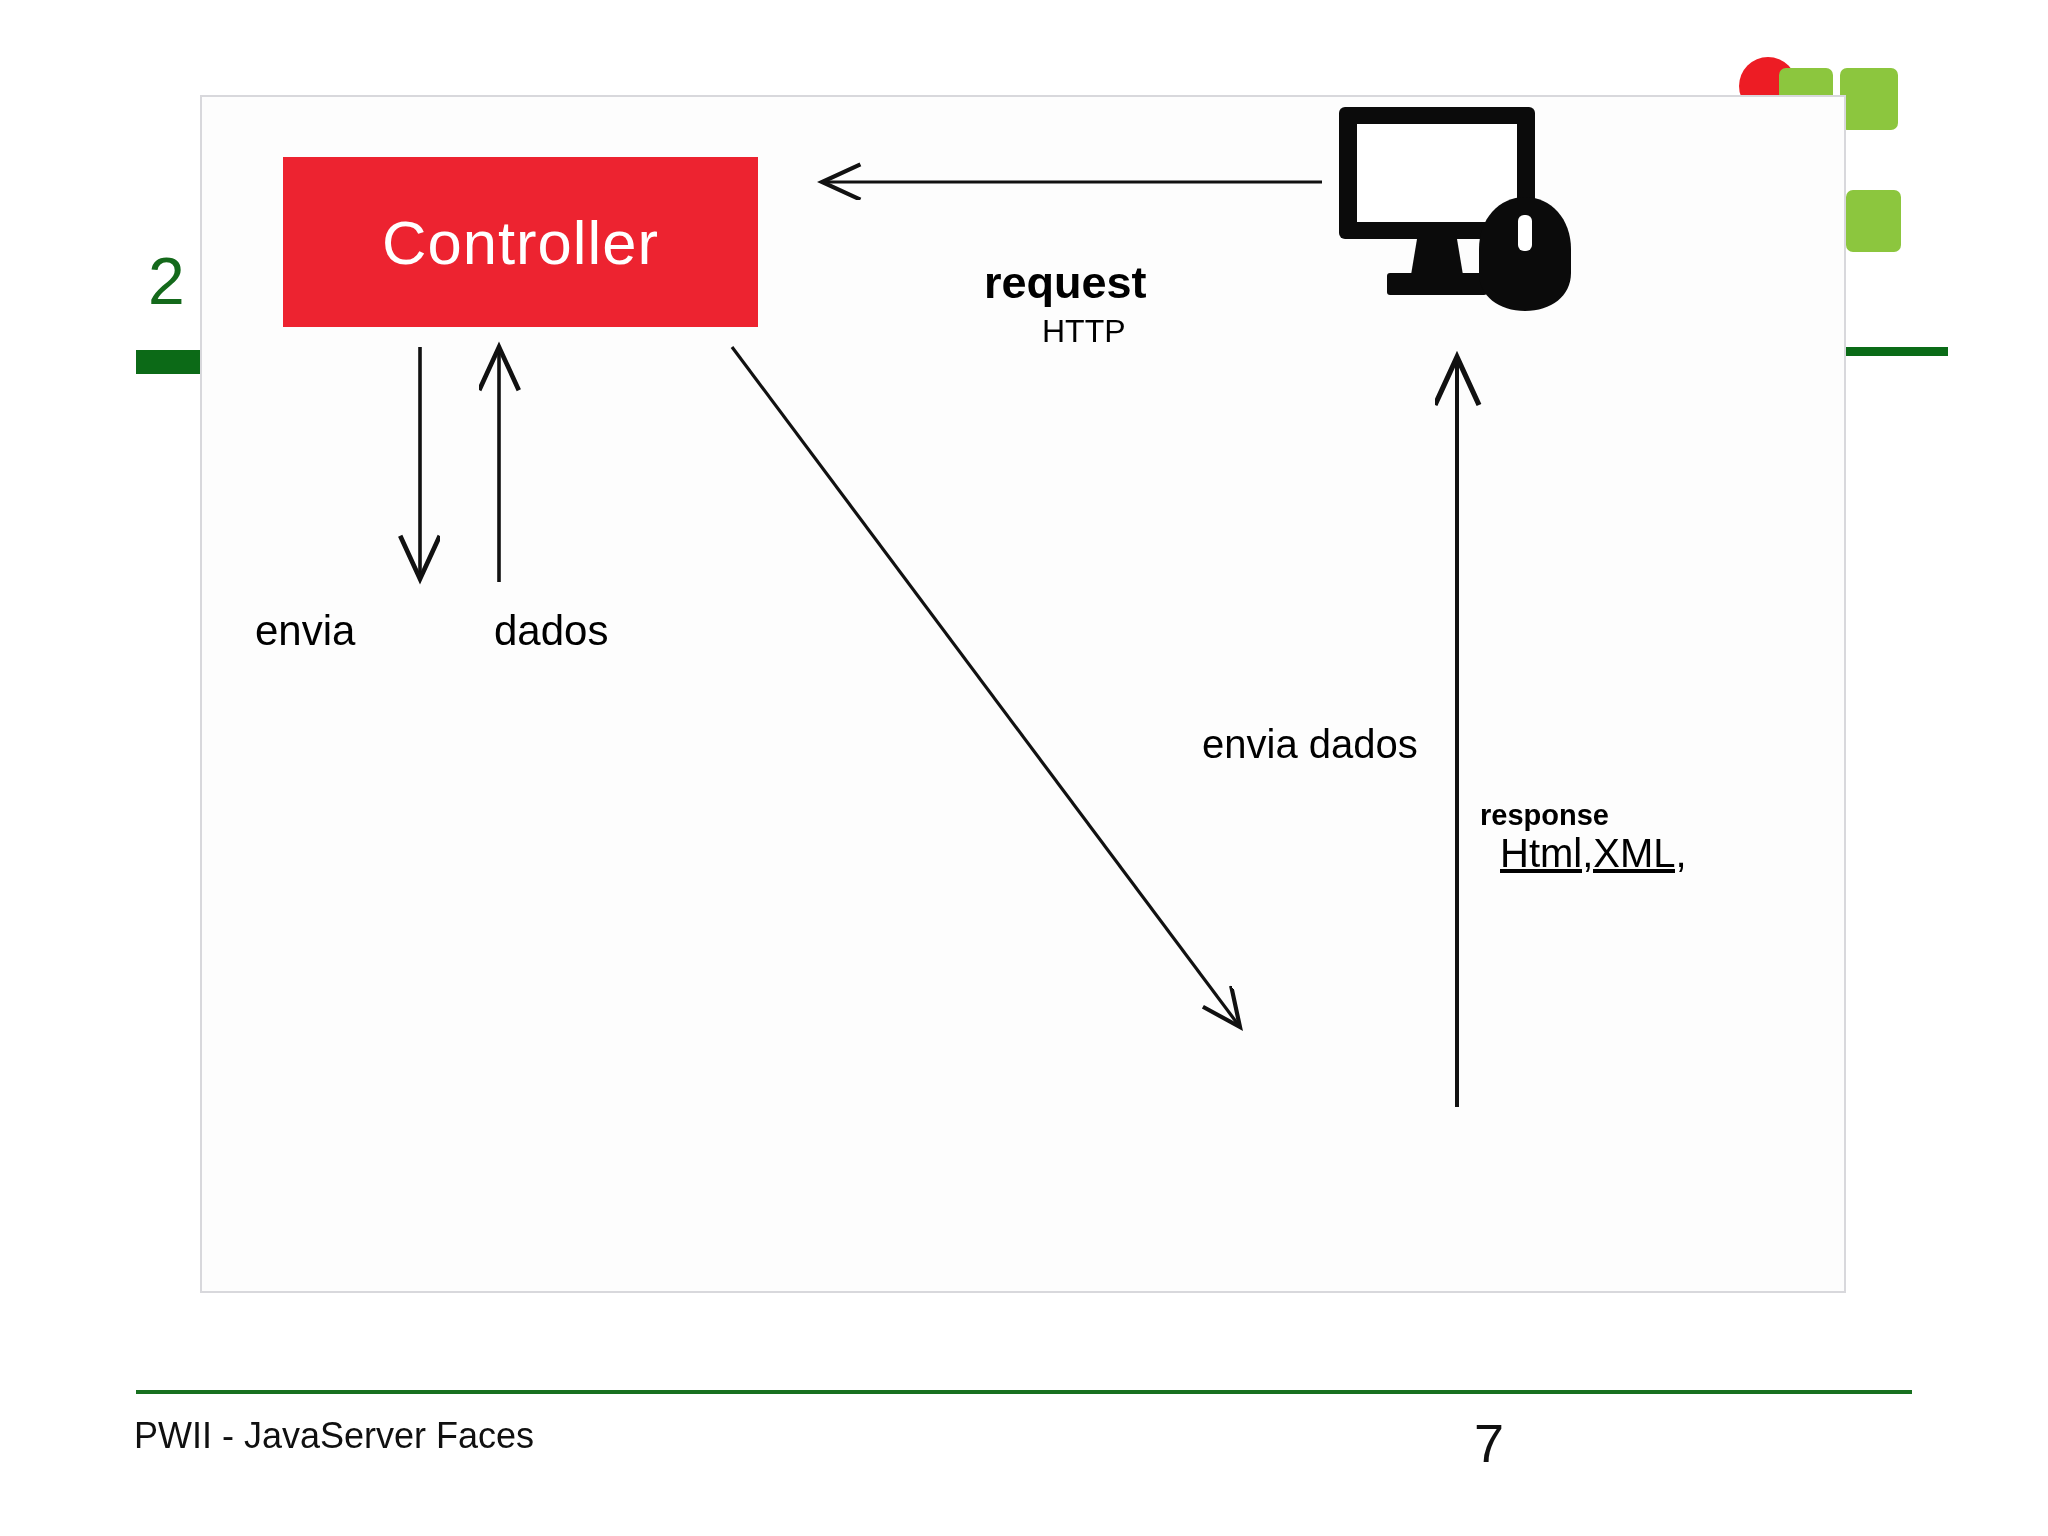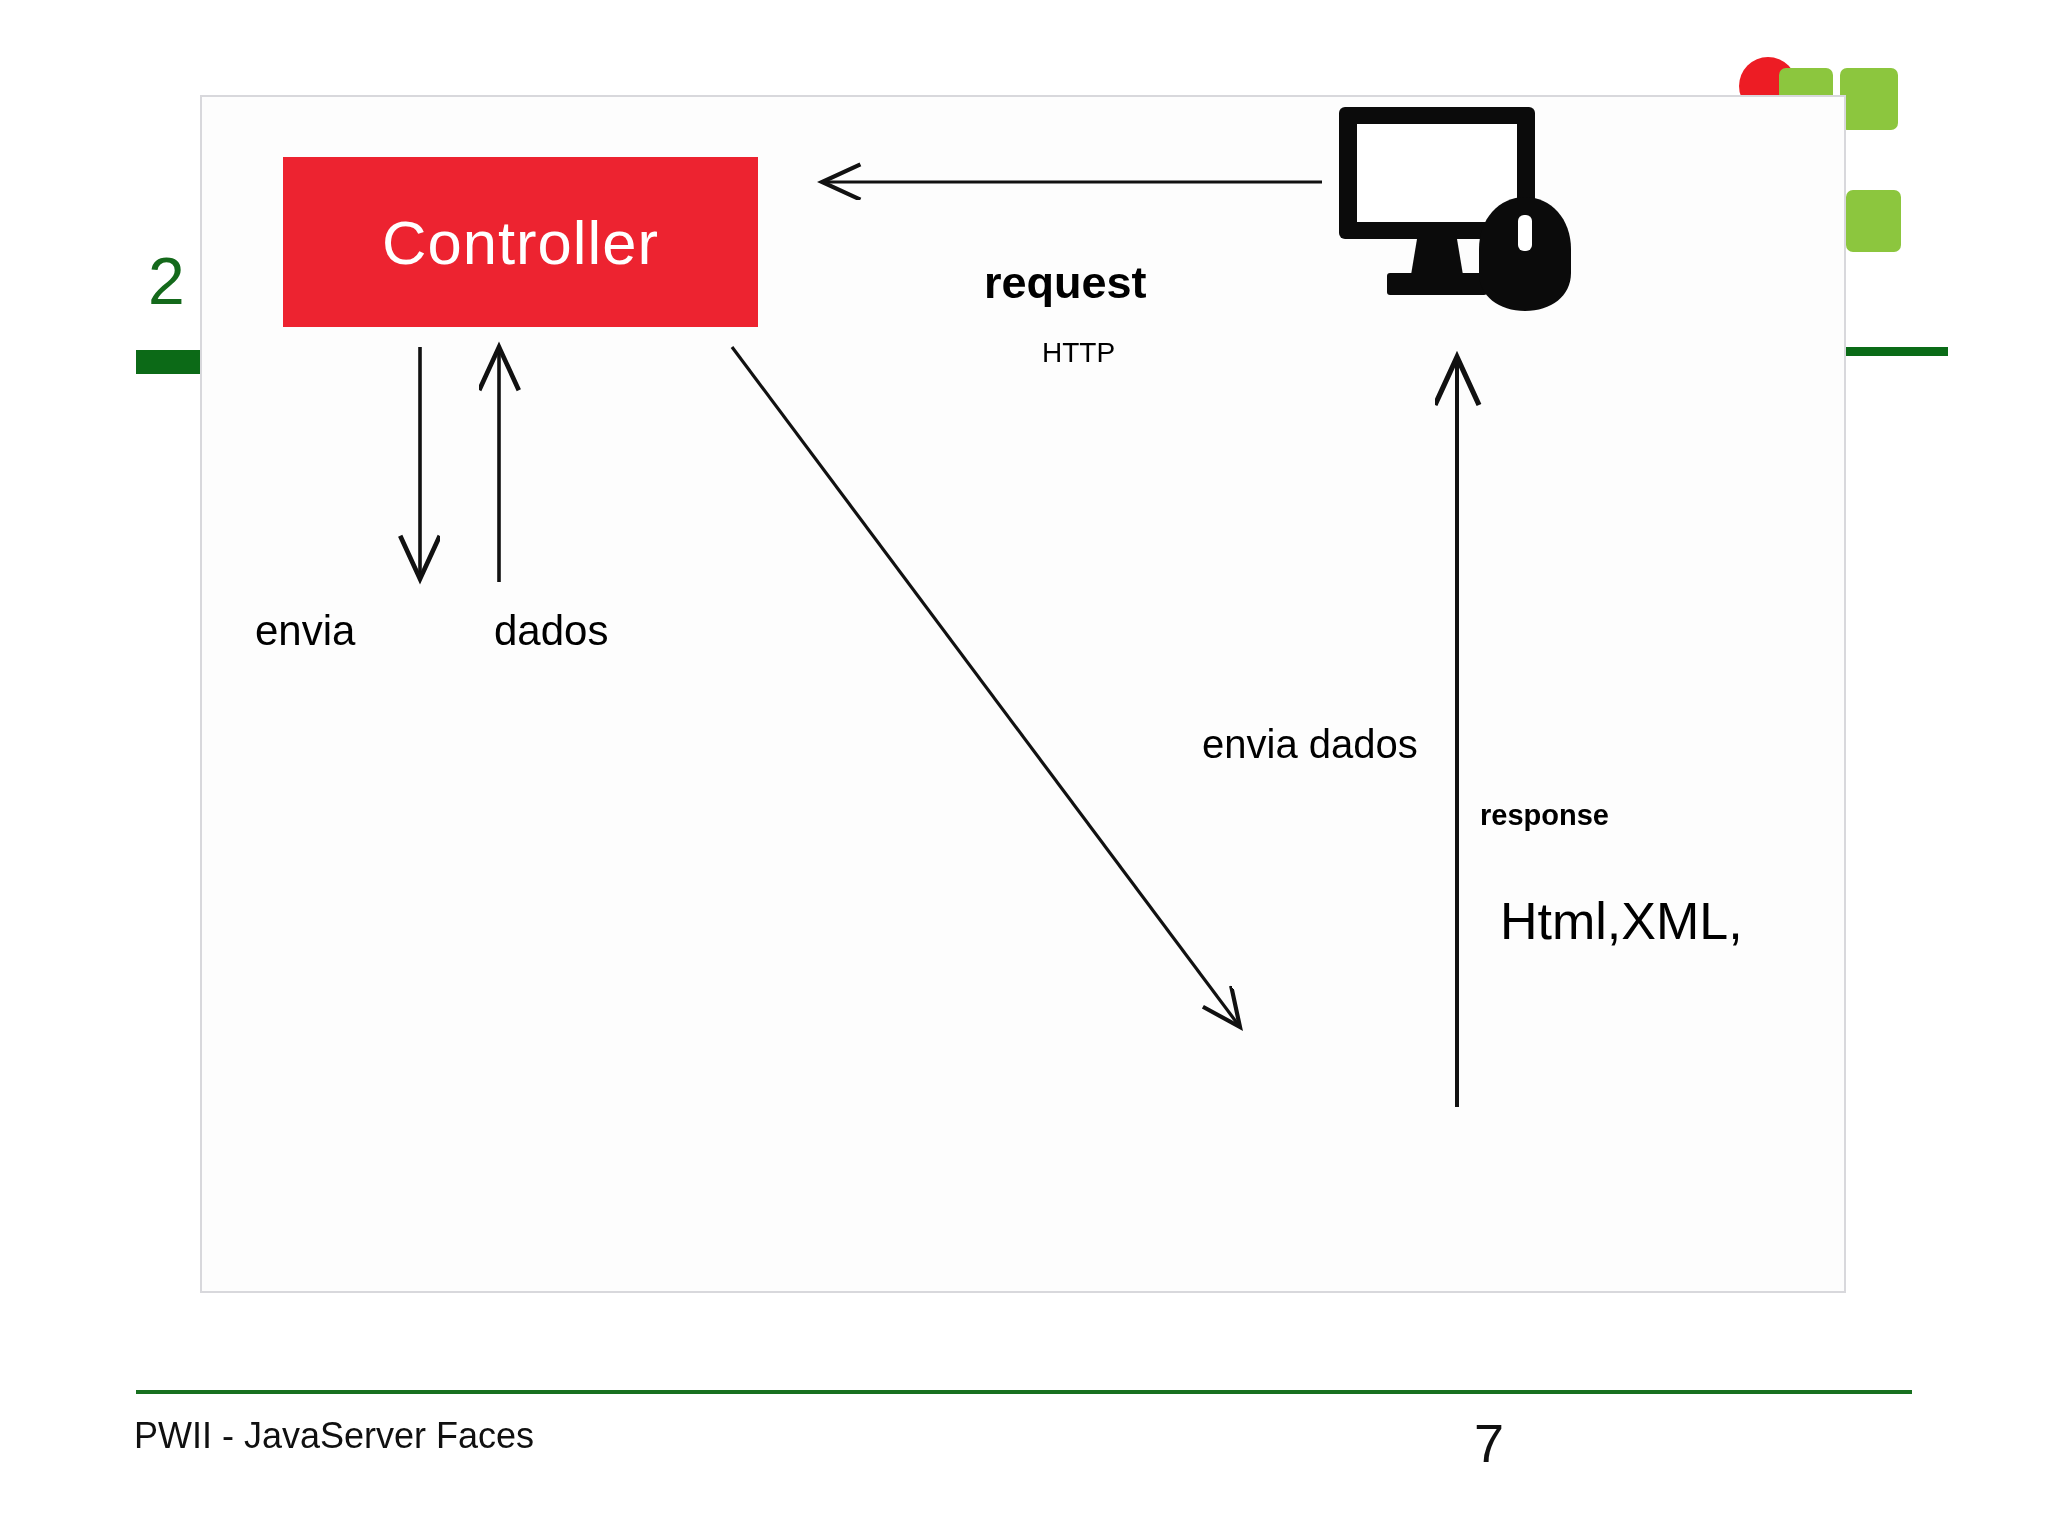--- a/index.html
+++ b/index.html
@@ -136,30 +136,31 @@
   }
   .lbl-demand { left: 53px; top: 510px; font-size: 42px; }
   .lbl-dados  { left: 292px; top: 510px; font-size: 42px; }
   .lbl-envia  { left: 1000px; top: 625px; font-size: 40px; }
 
   .lbl-request {
     left: 782px; top: 160px;
     font-size: 45px; font-weight: bold;
   }
   .lbl-http {
-    left: 840px; top: 240px;
-    font-size: 28px;
+    left: 840px; top: 216px;
+    font-size: 32px;
   }
   .lbl-response {
     left: 1278px; top: 702px;
     font-size: 29px; font-weight: bold;
   }
   .lbl-htmlxml {
-    left: 1298px; top: 794px;
-    font-size: 52px;
+    left: 1298px; top: 734px;
+    font-size: 40px;
+    text-decoration: underline;
   }
 
   
   #arrows {
     position: absolute;
     left: 0; top: 0;
     width: 1646px;
     height: 1198px;
     pointer-events: none;
   }

